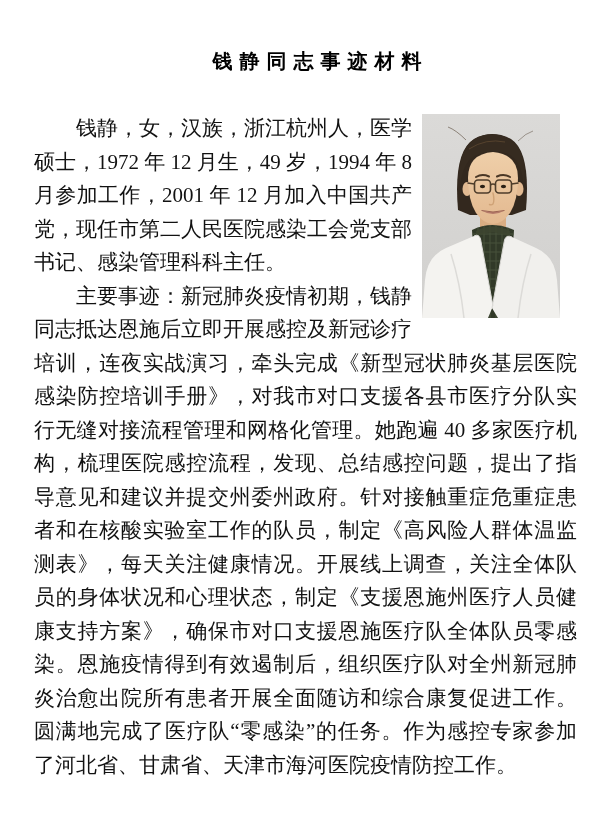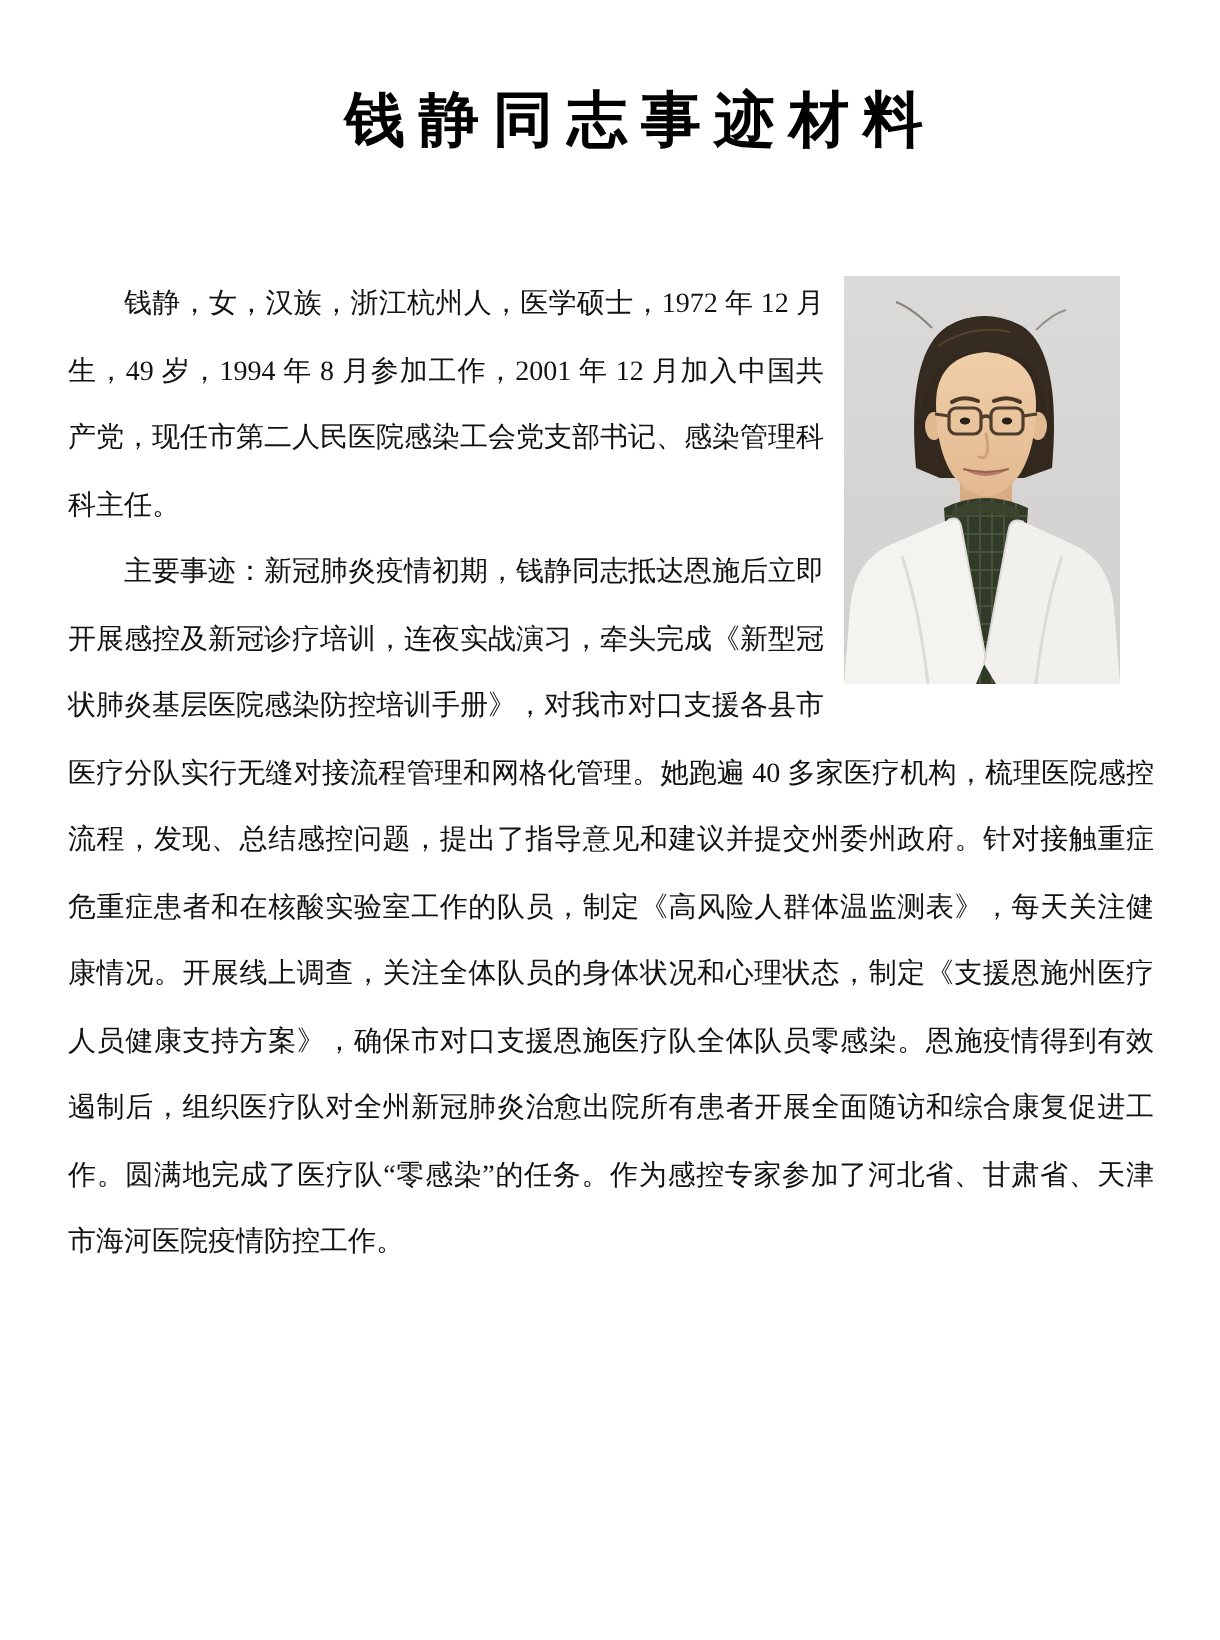--- a/index.html
+++ b/index.html
@@ -20,30 +20,30 @@
     padding: 0 33px 0 34px;
     background: #ffffff;
     color: #0e0e0e;
     font-family: "Liberation Serif", serif;
   }
   .doc-title {
     margin: 46px 0 15px 0;
     padding-left: 30px;
     font-family: "Liberation Sans", sans-serif;
     font-weight: 600;
-    font-size: 30px;
+    font-size: 20px;
     line-height: 30px;
     letter-spacing: 7px;
     text-align: center;
     color: #000000;
     white-space: nowrap;
   }
   .doc-body {
-    margin-top: 60px;
-    font-size: 14px;
+    margin-top: 36px;
+    font-size: 21px;
     line-height: 33.5px;
     text-align: justify;
     color: #121212;
   }
   .para {
     margin: 0;
     padding: 0;
     text-indent: 2em;
   }
   .photo-frame {

